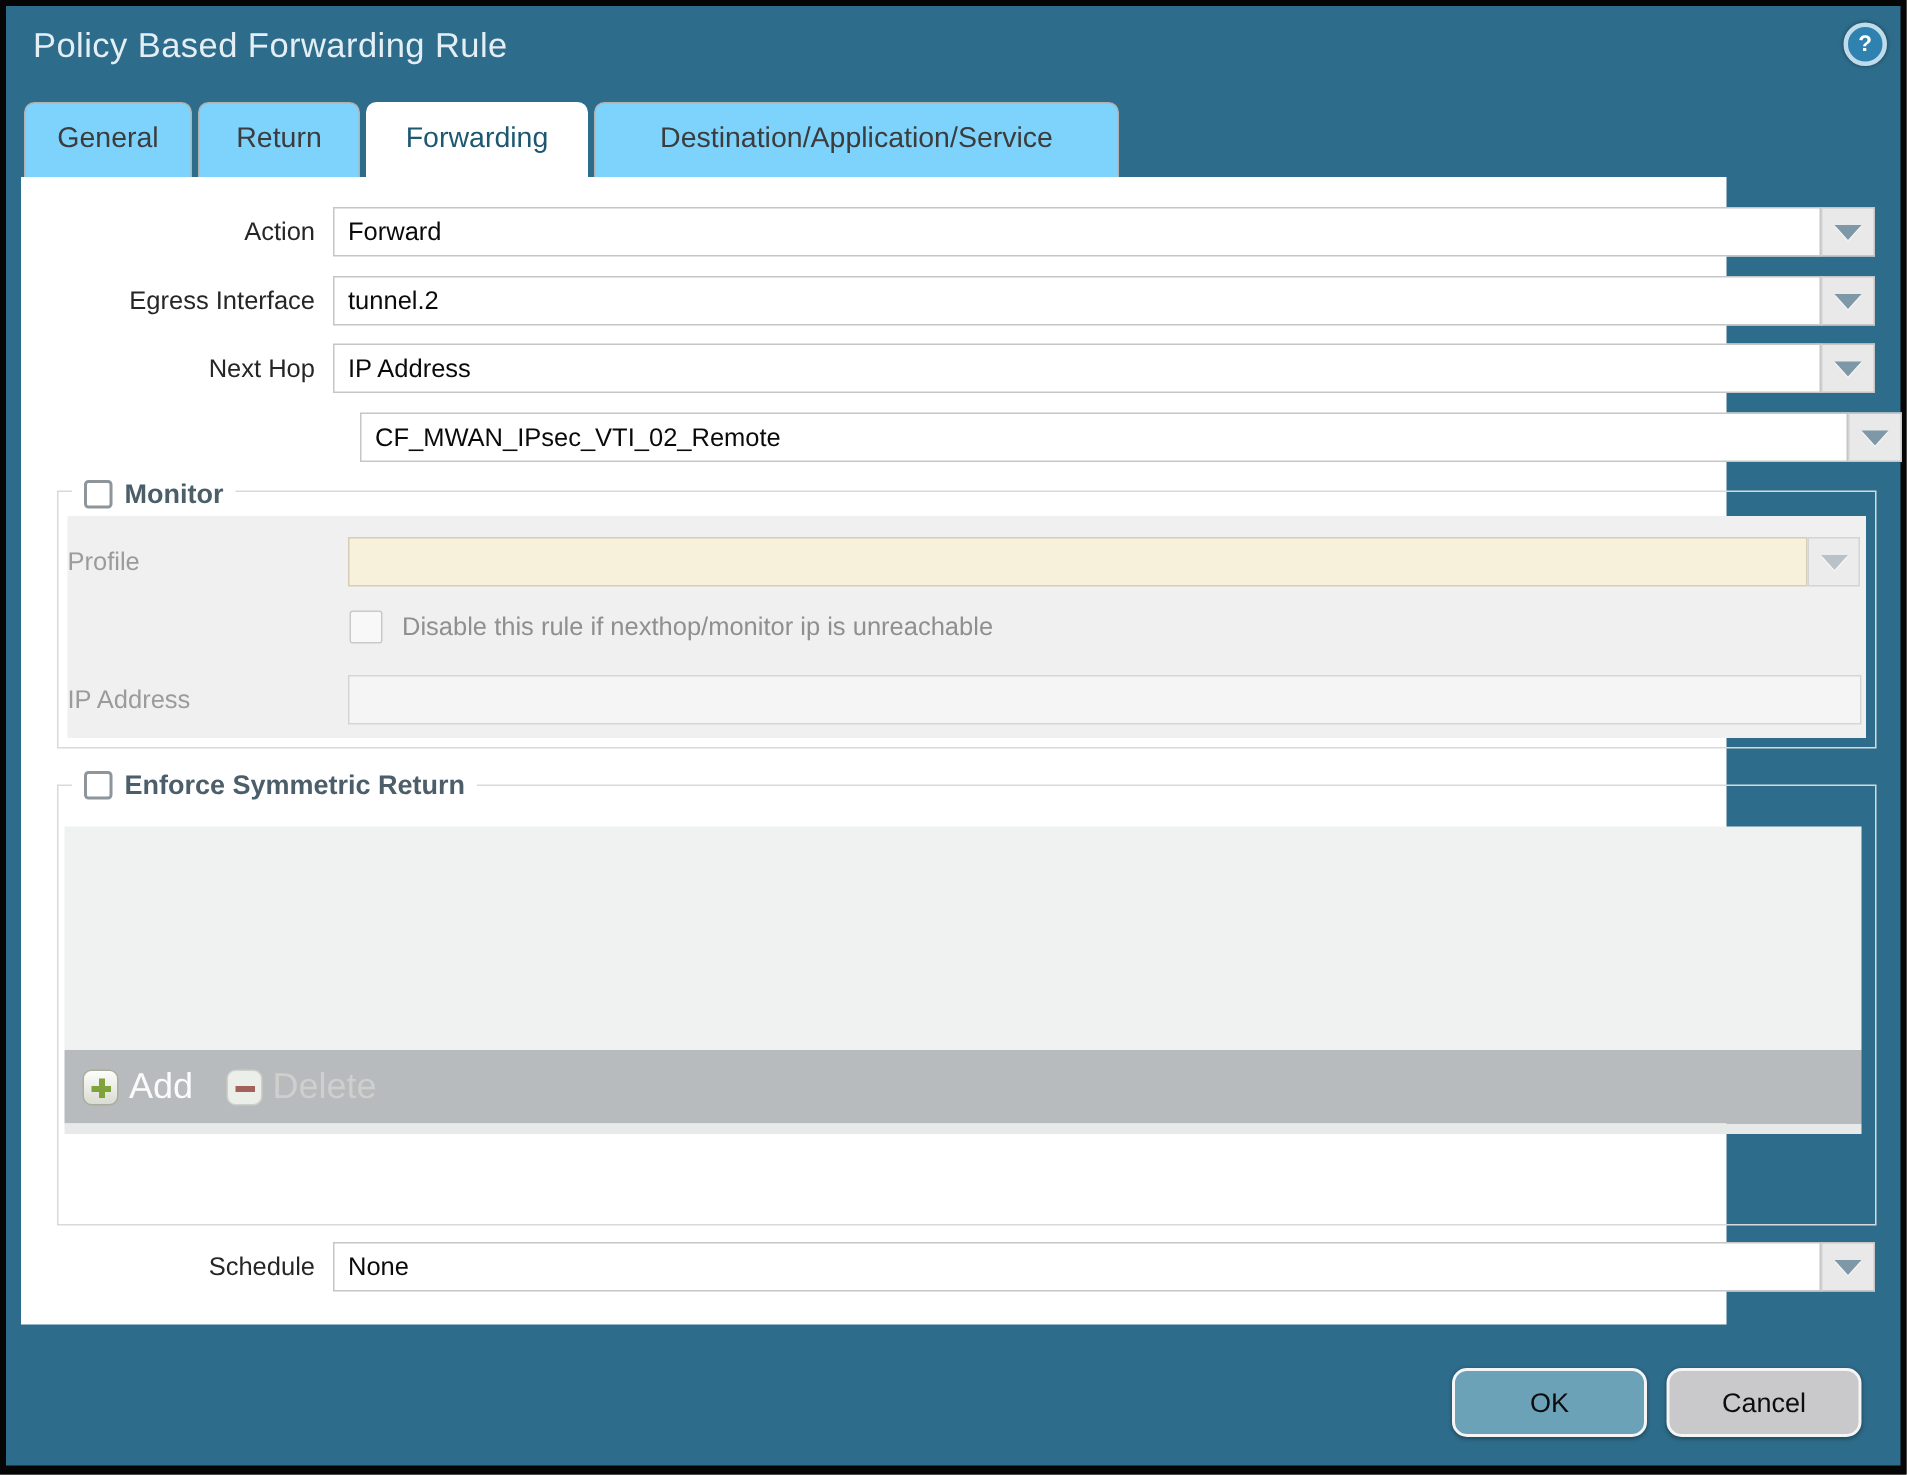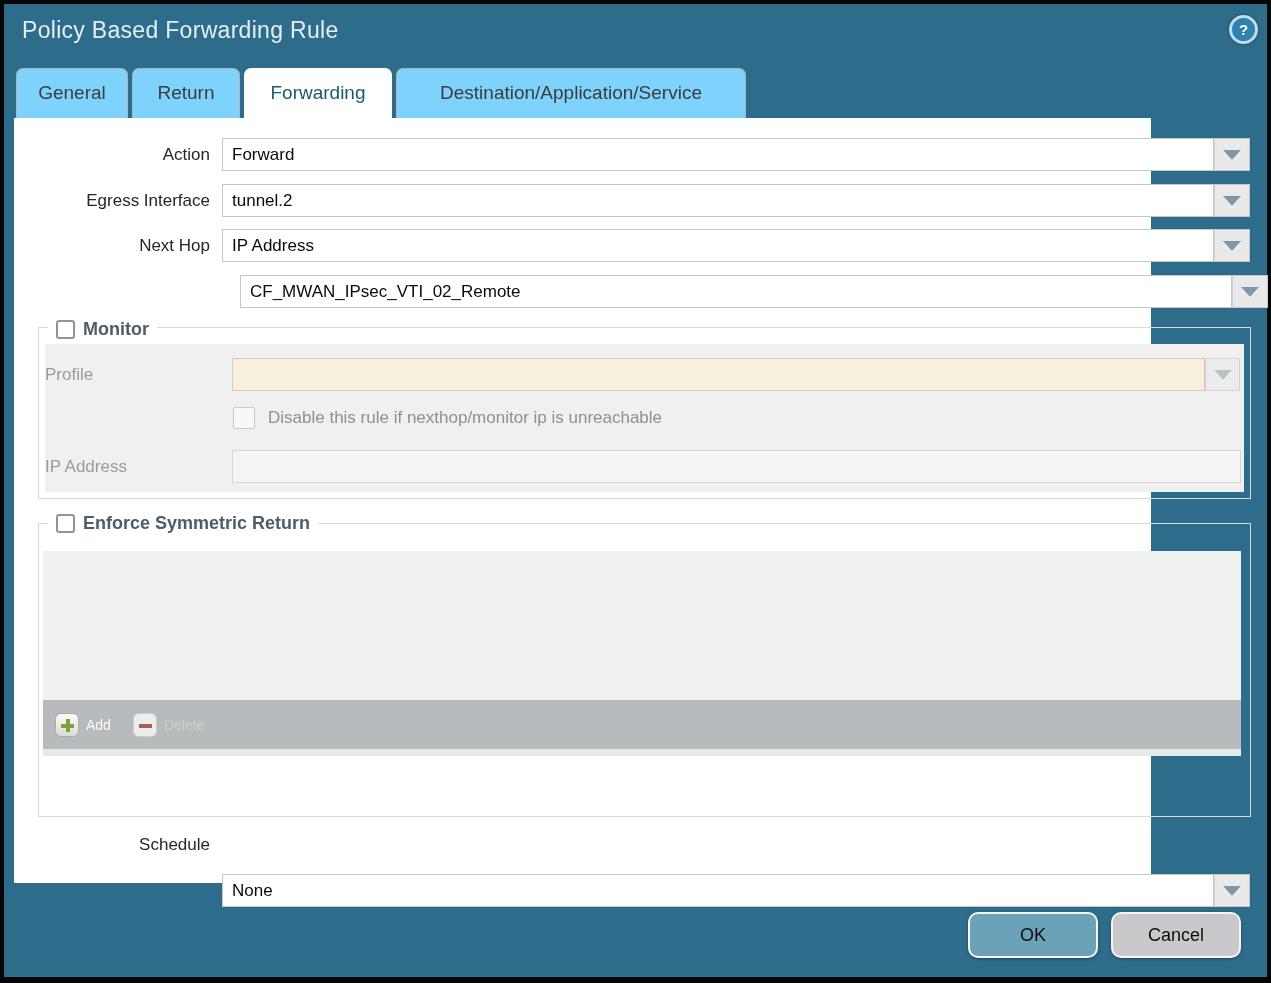--- a/index.html
+++ b/index.html
@@ -53,21 +53,21 @@
   .tbar{height:49px;background:#b8bbbd;display:flex;align-items:center;padding-left:12px;gap:22px;}
   .tstrip{height:7px;background:#e8e9e9;}
   .tbtn{display:flex;align-items:center;gap:7px;cursor:pointer;}
   .tbtn.disabled{cursor:default;}
   .ticon{width:24px;height:24px;border-radius:6px;border:1px solid #a9ac9f;
          background:linear-gradient(#fdfdfb,#d9dcd2);position:relative;}
   .ticon.plus::before{content:"";position:absolute;left:5px;top:10px;width:13px;height:4px;background:#7fa23a;}
   .ticon.plus::after{content:"";position:absolute;left:10px;top:5px;width:4px;height:13px;background:#7fa23a;}
   .ticon.minus{background:#eceeea;border-color:#cdd0ca;}
   .ticon.minus::before{content:"";position:absolute;left:5px;top:10px;width:13px;height:4px;background:#a2625b;}
-  .tbtn .blabel{font-size:14px;color:#fbfbfb;}
+  .tbtn .blabel{font-size:24px;color:#fbfbfb;}
   .tbtn.disabled .blabel{color:#ced0cd;}
 
   
   .fbtn{position:absolute;top:912px;width:130px;height:46px;border-radius:10px;border:2px solid #f5f5f5;
         font-size:18px;color:#0d0d0d;text-align:center;line-height:42px;cursor:pointer;
         box-shadow:0 1px 3px rgba(0,0,0,.35);}
   .fbtn.ok{left:968px;background:#6ba2b8;}
   .fbtn.cancel{left:1111px;background:#c9c9cb;}
 </style>
 </head>
@@ -155,21 +155,21 @@
         </div>
         <div class="tbtn disabled">
           <span class="ticon minus"></span>
           <span class="blabel">Delete</span>
         </div>
       </div>
       <div class="tstrip"></div>
     </div>
 
     <div class="flabel" style="top:710px;">Schedule</div>
-    <div class="combo" style="top:710px;margin-top:46px;">
+    <div class="combo" style="top:710px;">
       <div class="cfield">None</div>
       <div class="cbtn">
           <span class="arrow"></span>
         </div>
     </div>
 
   </div>
 
   <div class="fbtn ok">OK</div>
   <div class="fbtn cancel">Cancel</div>

